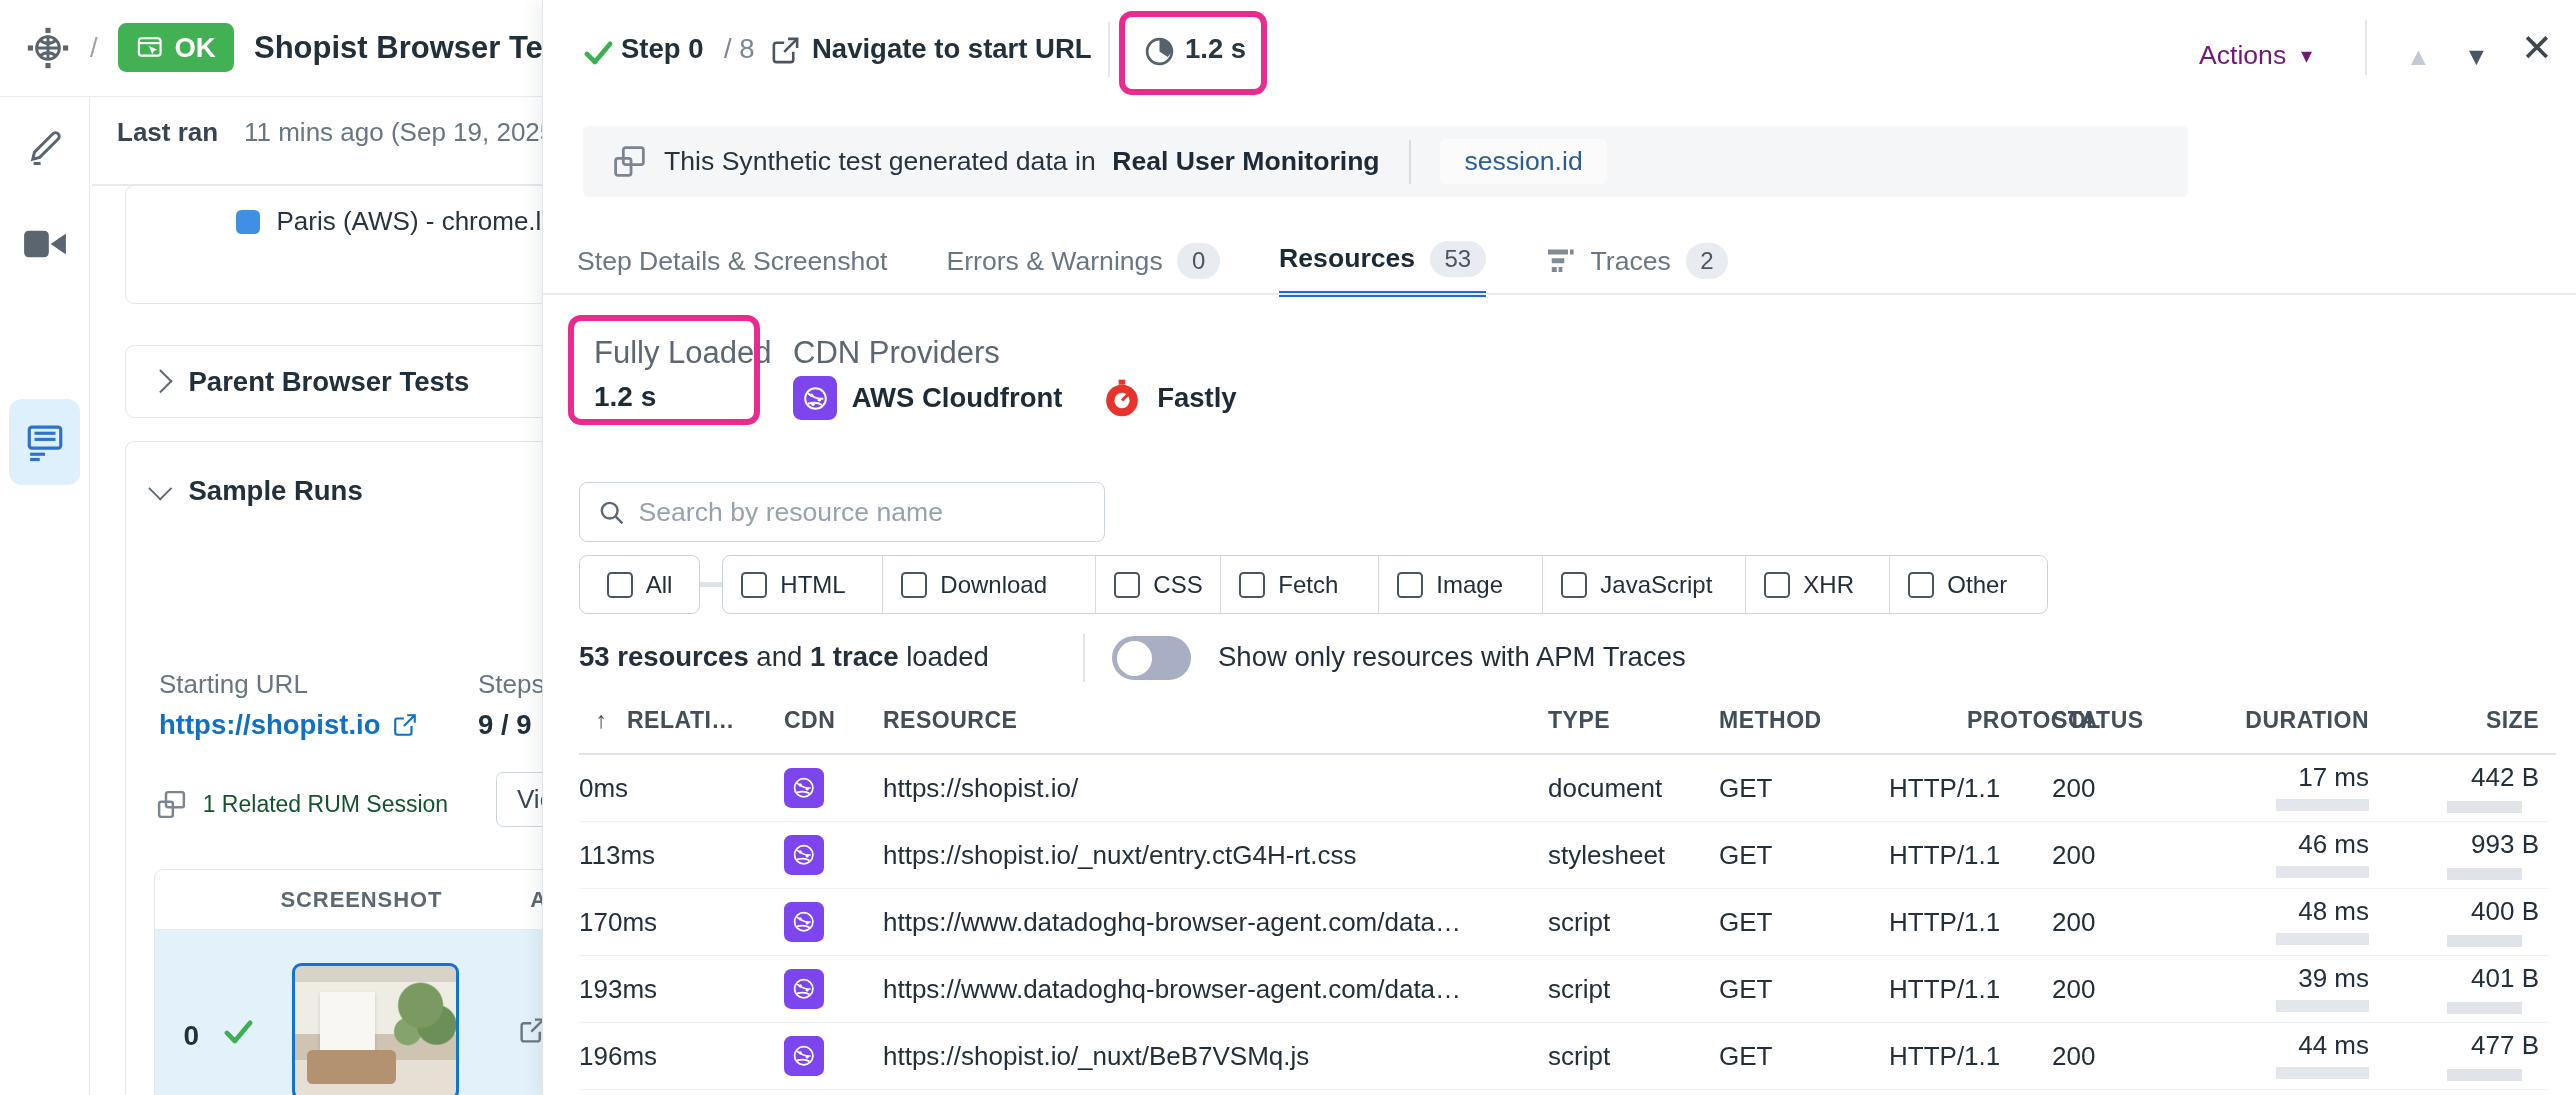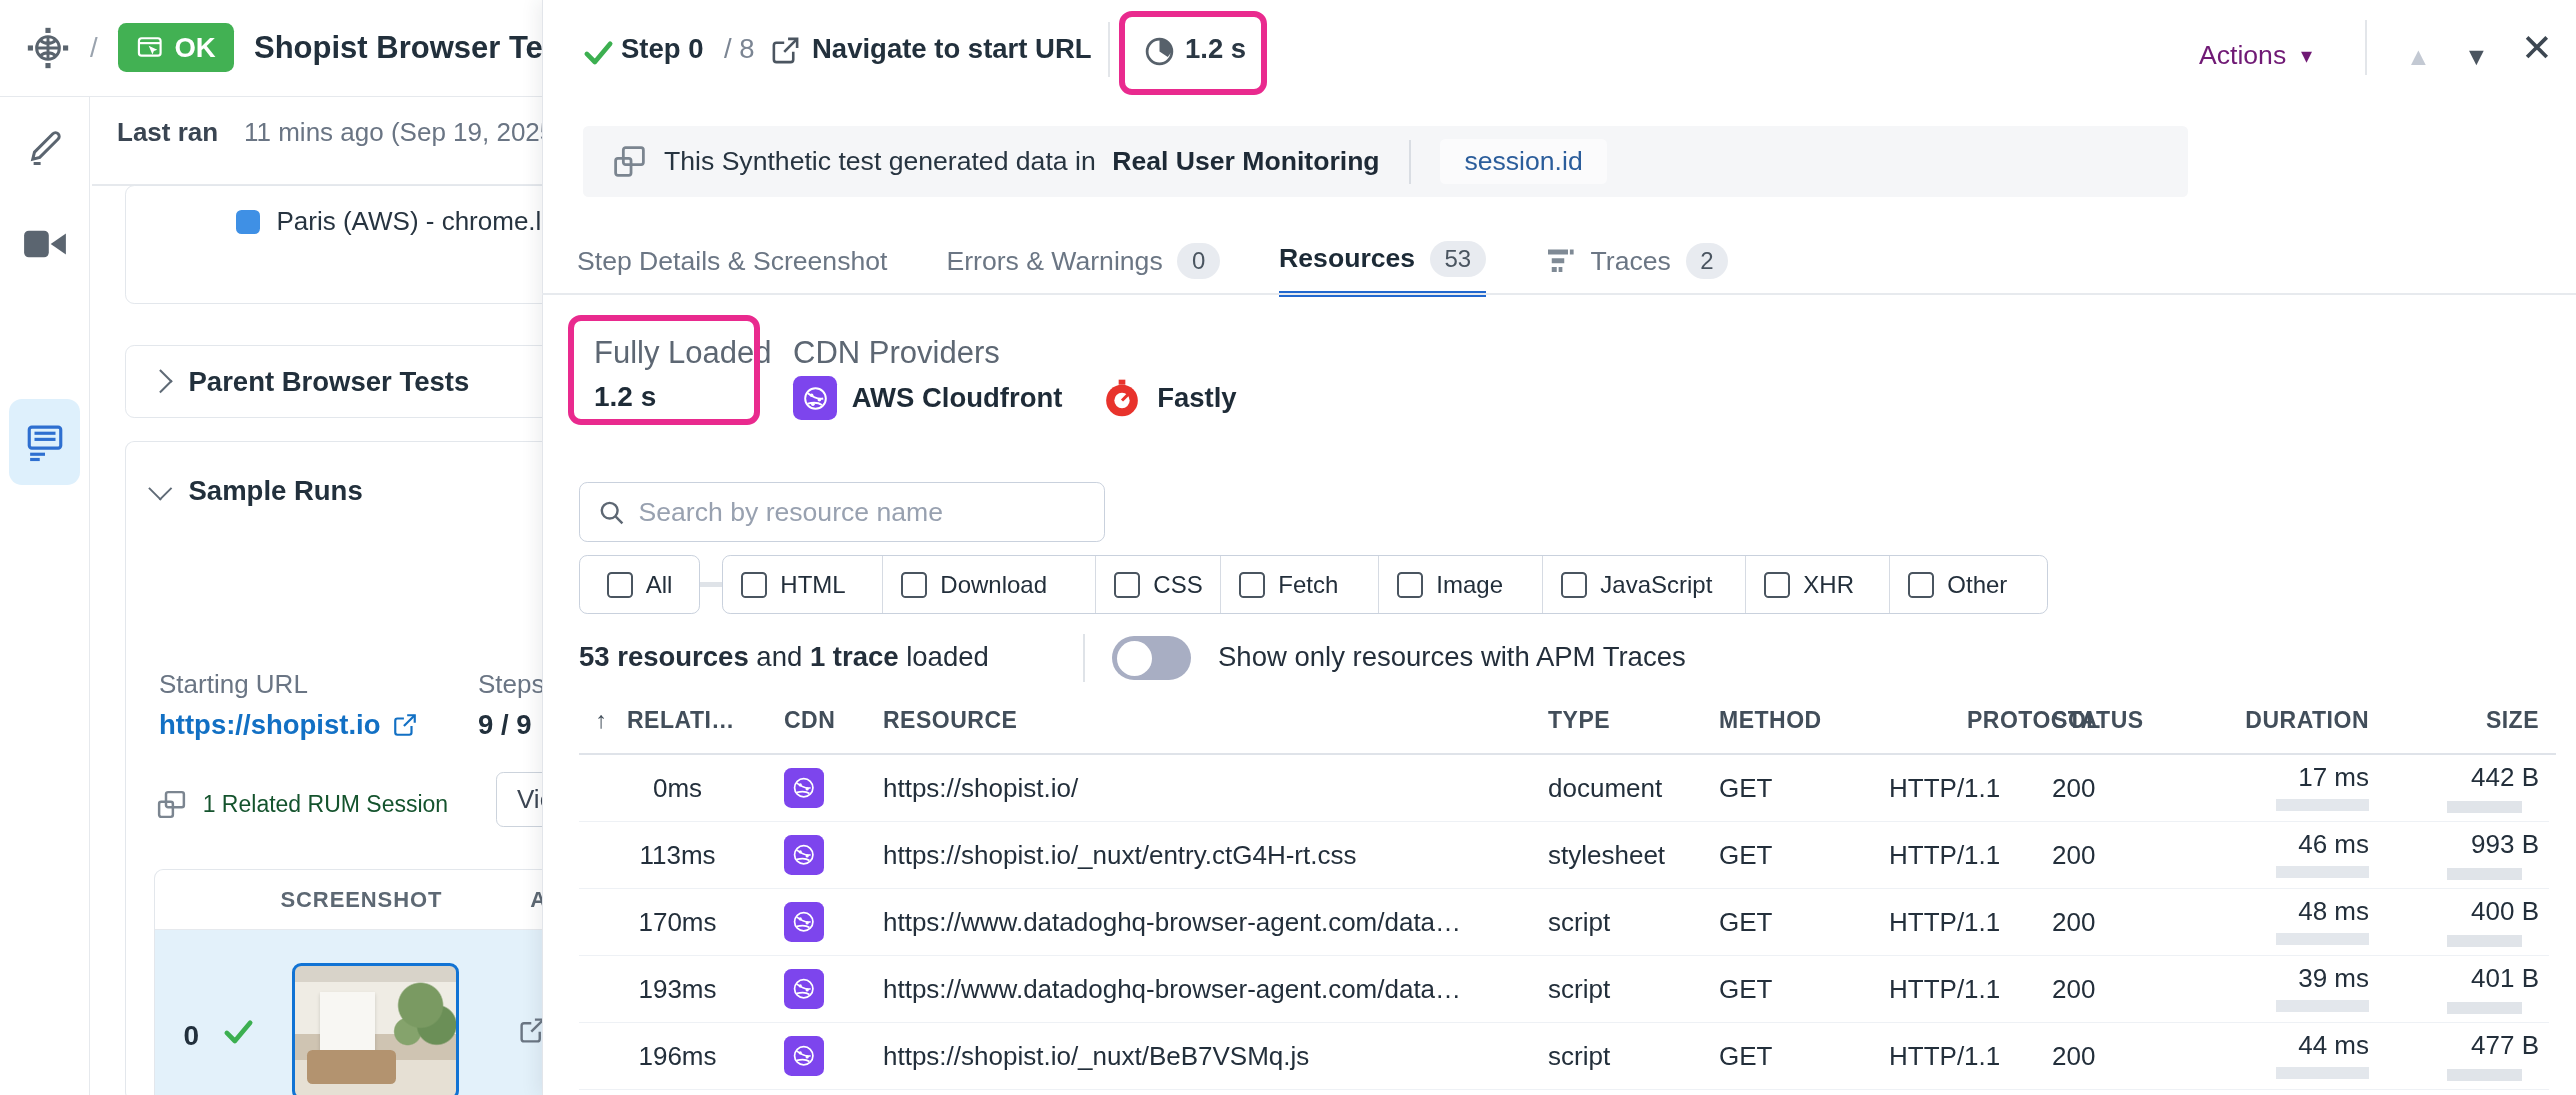--- a/index.html
+++ b/index.html
@@ -138,21 +138,21 @@
   .knob { position:absolute; left:4.6px; top:4.6px; width:35px; height:35px; border-radius:50%; background:#fff; }
   .toggle-label { position:absolute; left:1218px; top:641px; font-size:27.5px; color:#242f3b; white-space:nowrap; }
 
   
   .rt-header { position:absolute; left:579px; top:694px; width:1970px; height:59px; }
   .rt-header-border { position:absolute; left:579px; top:753px; width:1977px; height:1.8px; background:#dfe3e9; }
   .th { position:absolute; top:13px; font-size:23px; font-weight:bold; color:#424e5a; letter-spacing:0.5px; white-space:nowrap; }
   .rt-rows { position:absolute; left:579px; top:755px; width:1970px; }
   .rrow { position:relative; height:67px; border-bottom:1.8px solid #eef1f5; background:#fff; }
   .cell { position:absolute; top:18.3px; font-size:26px; color:#232f3b; white-space:nowrap; }
-  .c-rel { left:16px; width:165px; text-align:center; }
+  .c-rel { left:0; width:165px; text-align:left; }
   .c-cdn { left:205px; top:13px; }
   .c-res { left:304px; width:641px; overflow:hidden; text-overflow:ellipsis; }
   .c-type { left:969px; } .c-meth { left:1140px; } .c-prot { left:1310px; } .c-stat { left:1473px; }
   .c-durt { left:1640px; width:150px; text-align:right; top:7.3px; }
   .dur-bar { position:absolute; left:1697px; top:44px; width:93px; height:12px; background:#e3e7ec; }
   .dur-fill { height:100%; background:#4b90dd; width:10%; }
   .c-sizet { left:1810px; width:150px; text-align:right; top:7.3px; }
   .size-bar { position:absolute; left:1868px; top:46px; width:75px; height:12px; background:#e0e4e9; }
   .cdn-mini { width:40px; height:40px; border-radius:7.3px; background:#7d45ed; display:flex; align-items:center; justify-content:center; }
 

